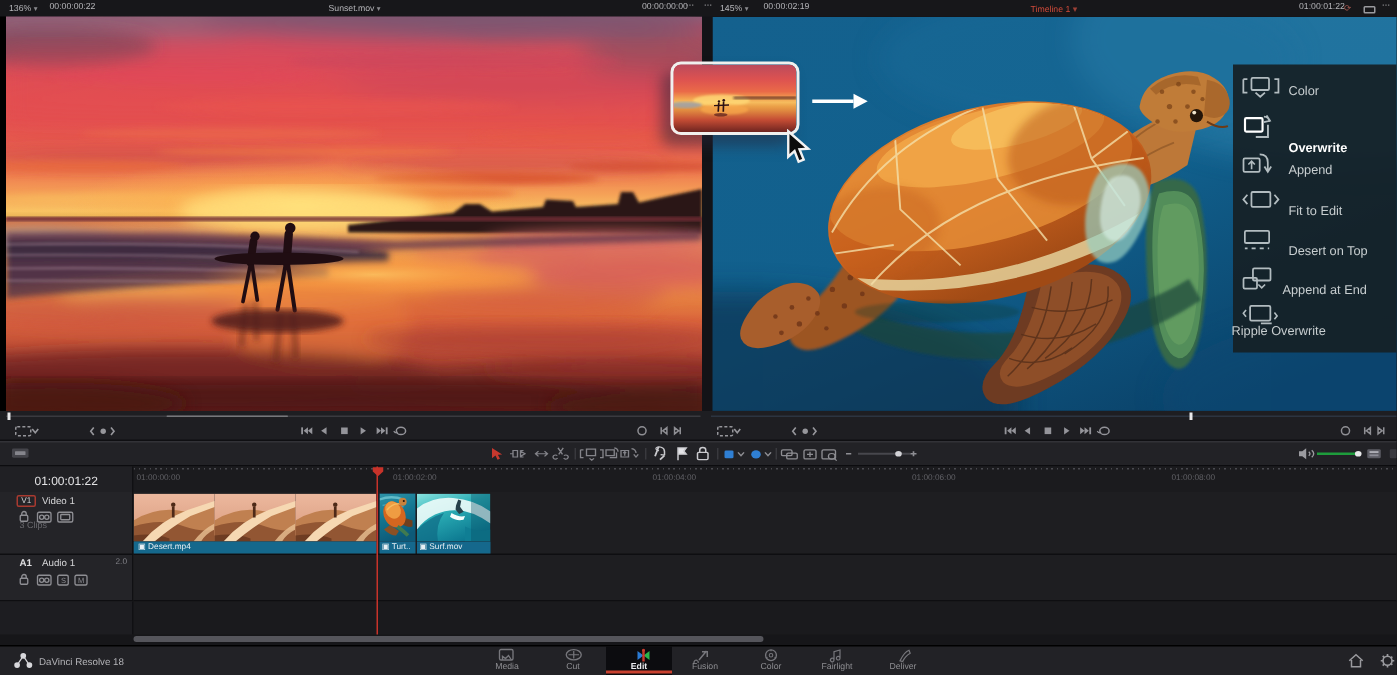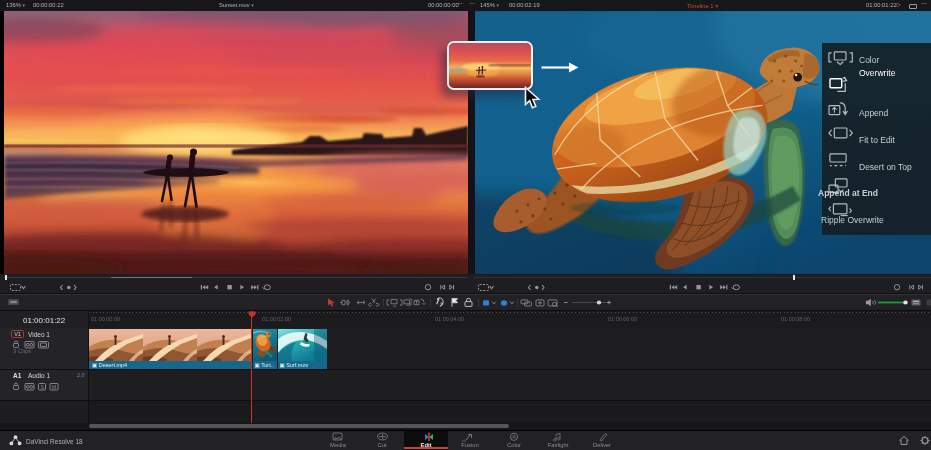--- a/index.html
+++ b/index.html
@@ -340,25 +340,25 @@
 
 <g transform="translate(6,160) scale(0.9)">
  <path d="M3,4 L1,6.5 L3,9" stroke-width="1.2"></path>
  <rect x="6" y="1" width="15" height="11" rx="1"></rect>
  <path d="M24,6 L26,8.5 L24,11" stroke-width="1.2"></path>
  <path d="M14,14 l8,0" stroke-width="1.2"></path>
 </g>
 </g>
 </svg>
 <div class="abs" style="left:859px;top:55px;color:#c8ced0;font-size:8.5px;">Color</div>
-<div class="abs" style="left:859px;top:68px;color:#fff;font-size:8.5px;font-weight:normal;">Overwrite</div>
+<div class="abs" style="left:859px;top:93px;color:#fff;font-size:8.5px;font-weight:bold;">Overwrite</div>
 <div class="abs" style="left:859px;top:108px;color:#c8ced0;font-size:8.5px;">Append</div>
 <div class="abs" style="left:859px;top:135px;color:#c8ced0;font-size:8.5px;">Fit to Edit</div>
 <div class="abs" style="left:859px;top:161.5px;color:#c8ced0;font-size:8.5px;">Desert on Top</div>
-<div class="abs" style="left:818px;top:188px;color:#c8ced0;font-size:8.5px;font-weight:bold;">Append at End</div>
+<div class="abs" style="left:855px;top:188px;color:#c8ced0;font-size:8.5px;">Append at End</div>
 <div class="abs" style="left:821px;top:215px;color:#c8ced0;font-size:8.5px;">Ripple Overwrite</div>
 
 <div class="abs" style="left:447px;top:41px;width:86px;height:49px;border:2px solid #f0f0ee;border-radius:7px;box-shadow:-6px 7px 9px rgba(40,40,60,0.5);overflow:hidden;">
 <svg width="82" height="45" viewBox="0 0 82 45" preserveAspectRatio="none">
 <defs>
 <linearGradient id="tsky" x1="0" y1="0" x2="0" y2="1">
  <stop offset="0" stop-color="#bb4a5c"></stop>
  <stop offset="0.22" stop-color="#dd5250"></stop>
  <stop offset="0.4" stop-color="#ea6a48"></stop>
  <stop offset="0.5" stop-color="#f2a050"></stop>

